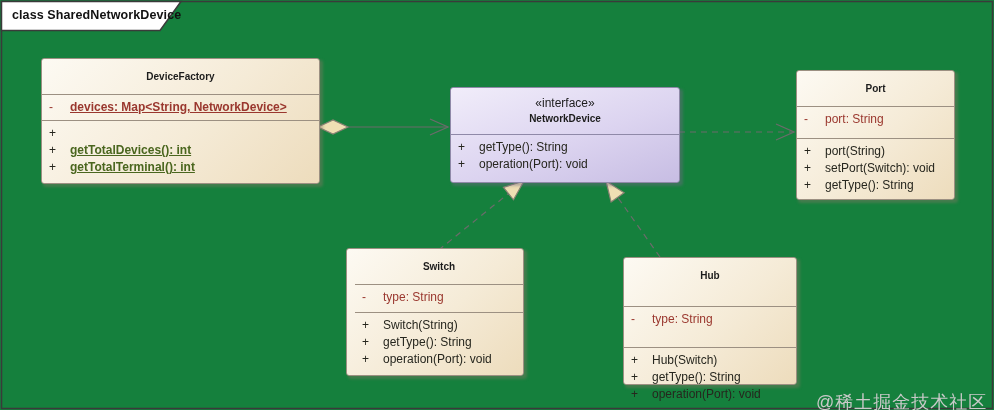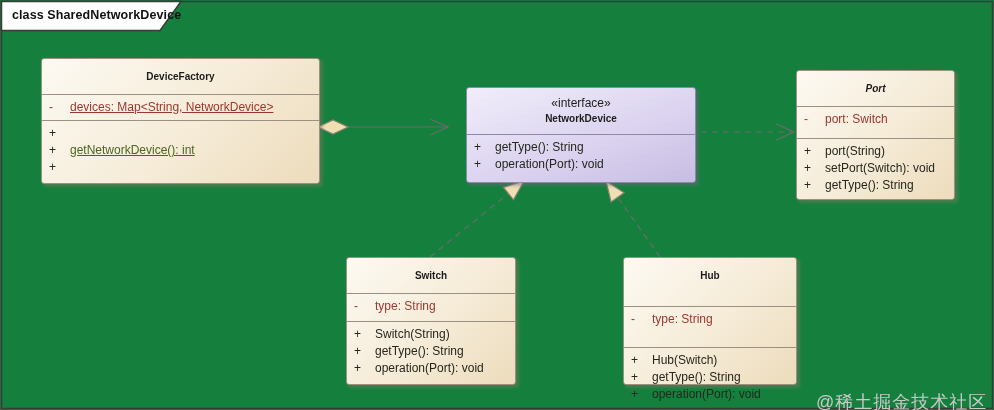--- a/index.html
+++ b/index.html
@@ -29,21 +29,21 @@
   .compartment.attrs,.compartment.ops{border-top:1px solid #9C9082;padding-top:4px;}
   .interface .compartment.ops{border-top:1px solid #8F89A8;}
   .hdr{display:flex;flex-direction:column;justify-content:center;align-items:center;}
   .class-title{font-size:10px;font-weight:bold;color:#1C1C1C;line-height:15px;}
   .stereotype{font-size:12px;color:#1C1C1C;line-height:15px;}
   .member{display:flex;height:17px;line-height:17px;font-size:12px;white-space:nowrap;}
   .member .vis{flex:none;width:21px;padding-left:7px;}
   .member.attr .mtext{color:#9A372E;}
   .member.attr .vis{color:#9A372E;}
   .member.op .mtext,.member.op .vis{color:#26261E;}
-  .member.static .mtext{text-decoration:underline;}
+  .member.static .mtext{text-decoration:underline;font-weight:bold;}
   .member.op.static-green .mtext{color:#4A661E;}
   .watermark{
     position:absolute;left:816px;top:390px;z-index:2;
     font-size:18px;color:#C9C9C9;letter-spacing:1px;
   }
 </style>
 </head>
 <body>
 
 <div id="canvas">
@@ -83,72 +83,73 @@
         <span class="vis">-</span>
         <span class="mtext">devices: Map&lt;String, NetworkDevice&gt;</span>
       </div>
     </div>
     <div class="compartment ops">
       <div class="member op static static-green">
         <span class="vis">+</span>
       </div>
       <div class="member op static static-green">
         <span class="vis">+</span>
-        <span class="mtext">getNetworkDevice(): int</span>
+        <span class="mtext">getTotalDevices(): int</span>
       </div>
       <div class="member op static static-green">
         <span class="vis">+</span>
-      </div>
-    </div>
-  </div>
-
-  <div class="uml-class interface" style="left:466px;top:87px;width:228px;height:94px;">
+        <span class="mtext">getTotalTerminal(): int</span>
+      </div>
+    </div>
+  </div>
+
+  <div class="uml-class interface" style="left:450px;top:87px;width:228px;height:94px;">
     <div class="compartment hdr" style="height:46px;">
       <div class="stereotype">«interface»</div>
       <div class="class-title">NetworkDevice</div>
     </div>
     <div class="compartment ops">
       <div class="member op">
         <span class="vis">+</span>
         <span class="mtext">getType(): String</span>
       </div>
       <div class="member op">
         <span class="vis">+</span>
         <span class="mtext">operation(Port): void</span>
       </div>
     </div>
   </div>
 
   <div class="uml-class" style="left:796px;top:70px;width:157px;height:128px;">
-    <div class="compartment hdr" style="height:35px;font-style:italic;">
+    <div class="compartment hdr" style="height:35px;">
       <div class="class-title">Port</div>
     </div>
     <div class="compartment attrs" style="height:32px;">
       <div class="member attr">
         <span class="vis">-</span>
-        <span class="mtext">port: Switch</span>
+        <span class="mtext">port: String</span>
       </div>
     </div>
     <div class="compartment ops">
       <div class="member op">
         <span class="vis">+</span>
         <span class="mtext">port(String)</span>
       </div>
       <div class="member op">
         <span class="vis">+</span>
         <span class="mtext">setPort(Switch): void</span>
       </div>
       <div class="member op">
         <span class="vis">+</span>
         <span class="mtext">getType(): String</span>
       </div>
     </div>
   </div>
 
-  <div class="uml-class" style="left:346px;top:257px;width:168px;height:126px;">
+  <div class="uml-class" style="left:346px;top:248px;width:168px;height:126px;padding-left:8px;">
     <div class="compartment hdr" style="height:35px;">
       <div class="class-title">Switch</div>
     </div>
     <div class="compartment attrs" style="height:28px;">
       <div class="member attr">
         <span class="vis">-</span>
         <span class="mtext">type: String</span>
       </div>
     </div>
     <div class="compartment ops">

